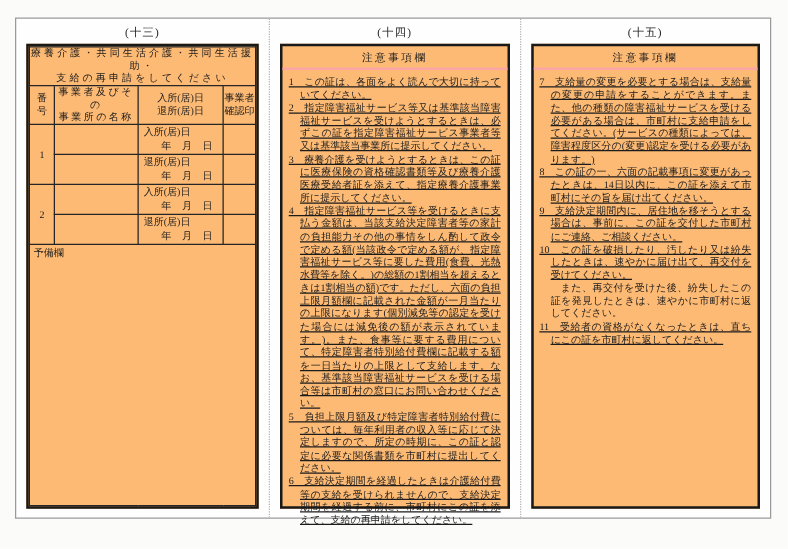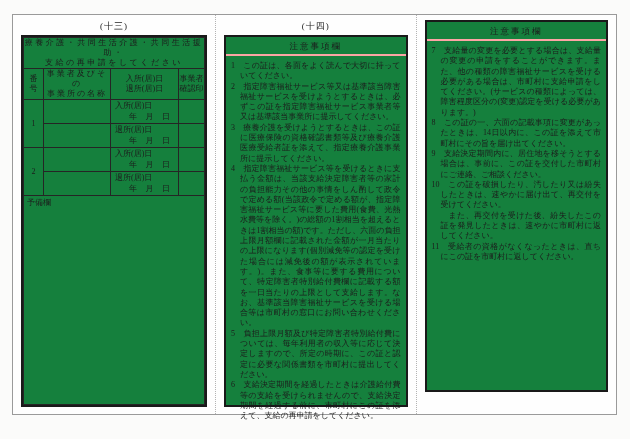--- a/index.html
+++ b/index.html
@@ -3,41 +3,41 @@
 <meta charset="utf-8">
 <style>
   * { margin:0; padding:0; box-sizing:border-box; }
   html,body { width:630px; height:439px; background:#fbfbfa; overflow:hidden;
     font-family:"Liberation Serif","DejaVu Serif",serif; color:#1c1c1c; }
   .sheet { position:absolute; left:12px; top:14px; width:605px; height:401px;
     background:#fefefe; border:1px solid #9a9a9a; display:flex; }
   .panel { flex:1 1 0; position:relative; padding-top:5px; }
   .panel.fold { border-right:1px dotted #b3b3b3; }
   .panel-title { text-align:center; font-size:9px; height:15px; line-height:13px; letter-spacing:1px; }
-  .box { margin:0 8px; height:372px; border:2px solid #191919; background:#15803d; }
+  .box { margin:0 8px; height:372px; border:2px solid #191919; background:#fdba74; }
 
   
   table.t13 { width:100%; height:100%; border-collapse:collapse; table-layout:fixed; }
   table.t13 td { border:1px solid #252525; font-size:8px; line-height:10px; padding:0; vertical-align:middle; }
   tr.banner td { text-align:center; letter-spacing:2.5px; height:24px; }
   tr.thead td { text-align:center; height:26px; }
   .c-no { width:20px; } .c-name { width:67px; } .c-date { width:68px; } .c-stamp { width:26px; }
   td.no-cell { text-align:center; }
   tr.sub { height:24px; }
   .dlabel { padding-left:4px; text-align:left; }
   .units { display:flex; justify-content:space-between; padding:1px 8px 0 18px; }
   tr.spare-row td { vertical-align:top; text-align:left; padding:2px 3px;margin-left:32px; }
   .ls2 { letter-spacing:2px; }
 
   
   .note-header { height:19px; line-height:18px; border-bottom:2px solid #fca5a5;
     text-align:center; font-size:8.5px; letter-spacing:2px; }
   .notes { padding:5px 5px 0 5px; font-size:8px; line-height:10.3px; text-align:justify; }
   .notes p { margin:0; }
-  .notes p.item { padding-left:9px; text-indent:-9px; }
+  .notes p.item { padding-left:9px; text-indent:-9px;text-decoration:underline; }
   .notes p.cont { padding-left:9px; text-indent:8px; }
 </style>
 </head>
 <body>
 
 <div class="sheet">
 
   <div class="panel fold">
     <div class="panel-title">(十三)</div>
     <div class="box">
@@ -145,20 +145,21 @@
         <p class="item">2　指定障害福祉サービス等又は基準該当障害福祉サービスを受けようとするときは、必ずこの証を指定障害福祉サービス事業者等又は基準該当事業所に提示してください。</p>
         <p class="item">3　療養介護を受けようとするときは、この証に医療保険の資格確認書類等及び療養介護医療受給者証を添えて、指定療養介護事業所に提示してください。</p>
         <p class="item">4　指定障害福祉サービス等を受けるときに支払う金額は、当該支給決定障害者等の家計の負担能力その他の事情をしん酌して政令で定める額(当該政令で定める額が、指定障害福祉サービス等に要した費用(食費、光熱水費等を除く。)の総額の1割相当を超えるときは1割相当の額)です。ただし、六面の負担上限月額欄に記載された金額が一月当たりの上限になります(個別減免等の認定を受けた場合には減免後の額が表示されています。)。また、食事等に要する費用について、特定障害者特別給付費欄に記載する額を一日当たりの上限として支給します。なお、基準該当障害福祉サービスを受ける場合等は市町村の窓口にお問い合わせください。</p>
         <p class="item">5　負担上限月額及び特定障害者特別給付費については、毎年利用者の収入等に応じて決定しますので、所定の時期に、この証と認定に必要な関係書類を市町村に提出してください。</p>
         <p class="item">6　支給決定期間を経過したときは介護給付費等の支給を受けられませんので、支給決定期間を経過する前に、市町村にこの証を添えて、支給の再申請をしてください。</p>
       </div>
     </div>
   </div>
 
   <div class="panel">
+    <div class="panel-title">(十五)</div>
     <div class="box">
       <div class="note-header">注意事項欄</div>
       <div class="notes">
         <p class="item">7　支給量の変更を必要とする場合は、支給量の変更の申請をすることができます。また、他の種類の障害福祉サービスを受ける必要がある場合は、市町村に支給申請をしてください。(サービスの種類によっては、障害程度区分の(変更)認定を受ける必要があります。)</p>
         <p class="item">8　この証の一、六面の記載事項に変更があったときは、14日以内に、この証を添えて市町村にその旨を届け出てください。</p>
         <p class="item">9　支給決定期間内に、居住地を移そうとする場合は、事前に、この証を交付した市町村にご連絡、ご相談ください。</p>
         <p class="item">10　この証を破損したり、汚したり又は紛失したときは、速やかに届け出て、再交付を受けてください。</p>
         <p class="cont">また、再交付を受けた後、紛失したこの証を発見したときは、速やかに市町村に返してください。</p>
         <p class="item">11　受給者の資格がなくなったときは、直ちにこの証を市町村に返してください。</p>
       </div>

